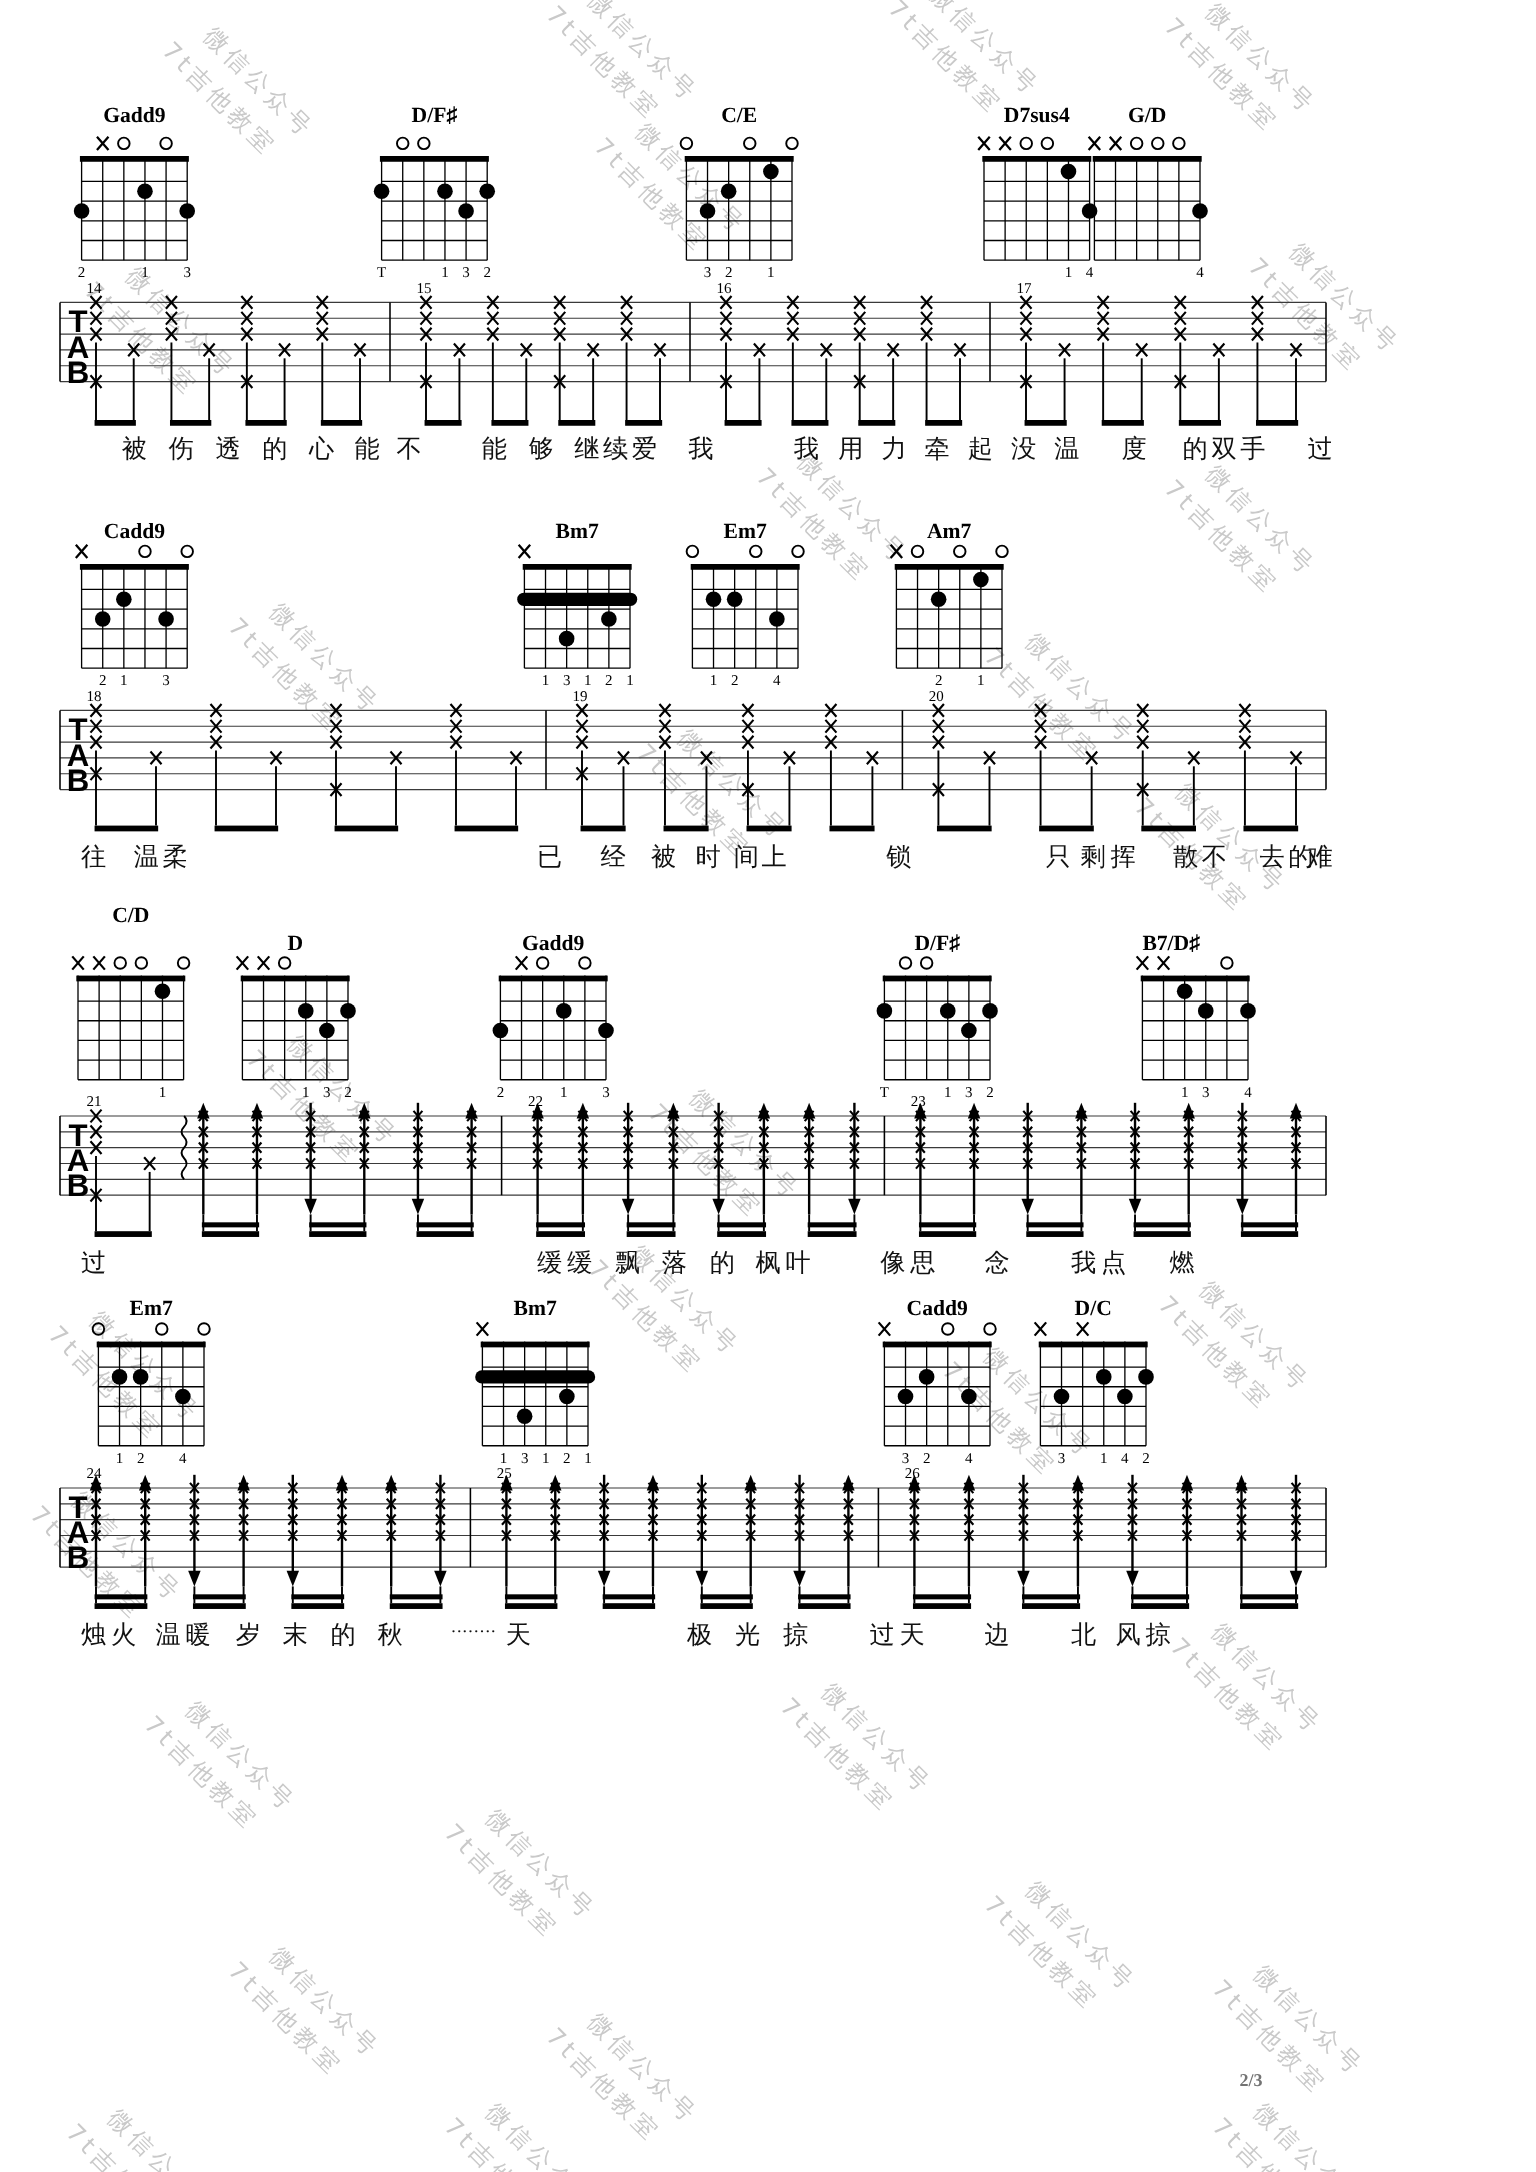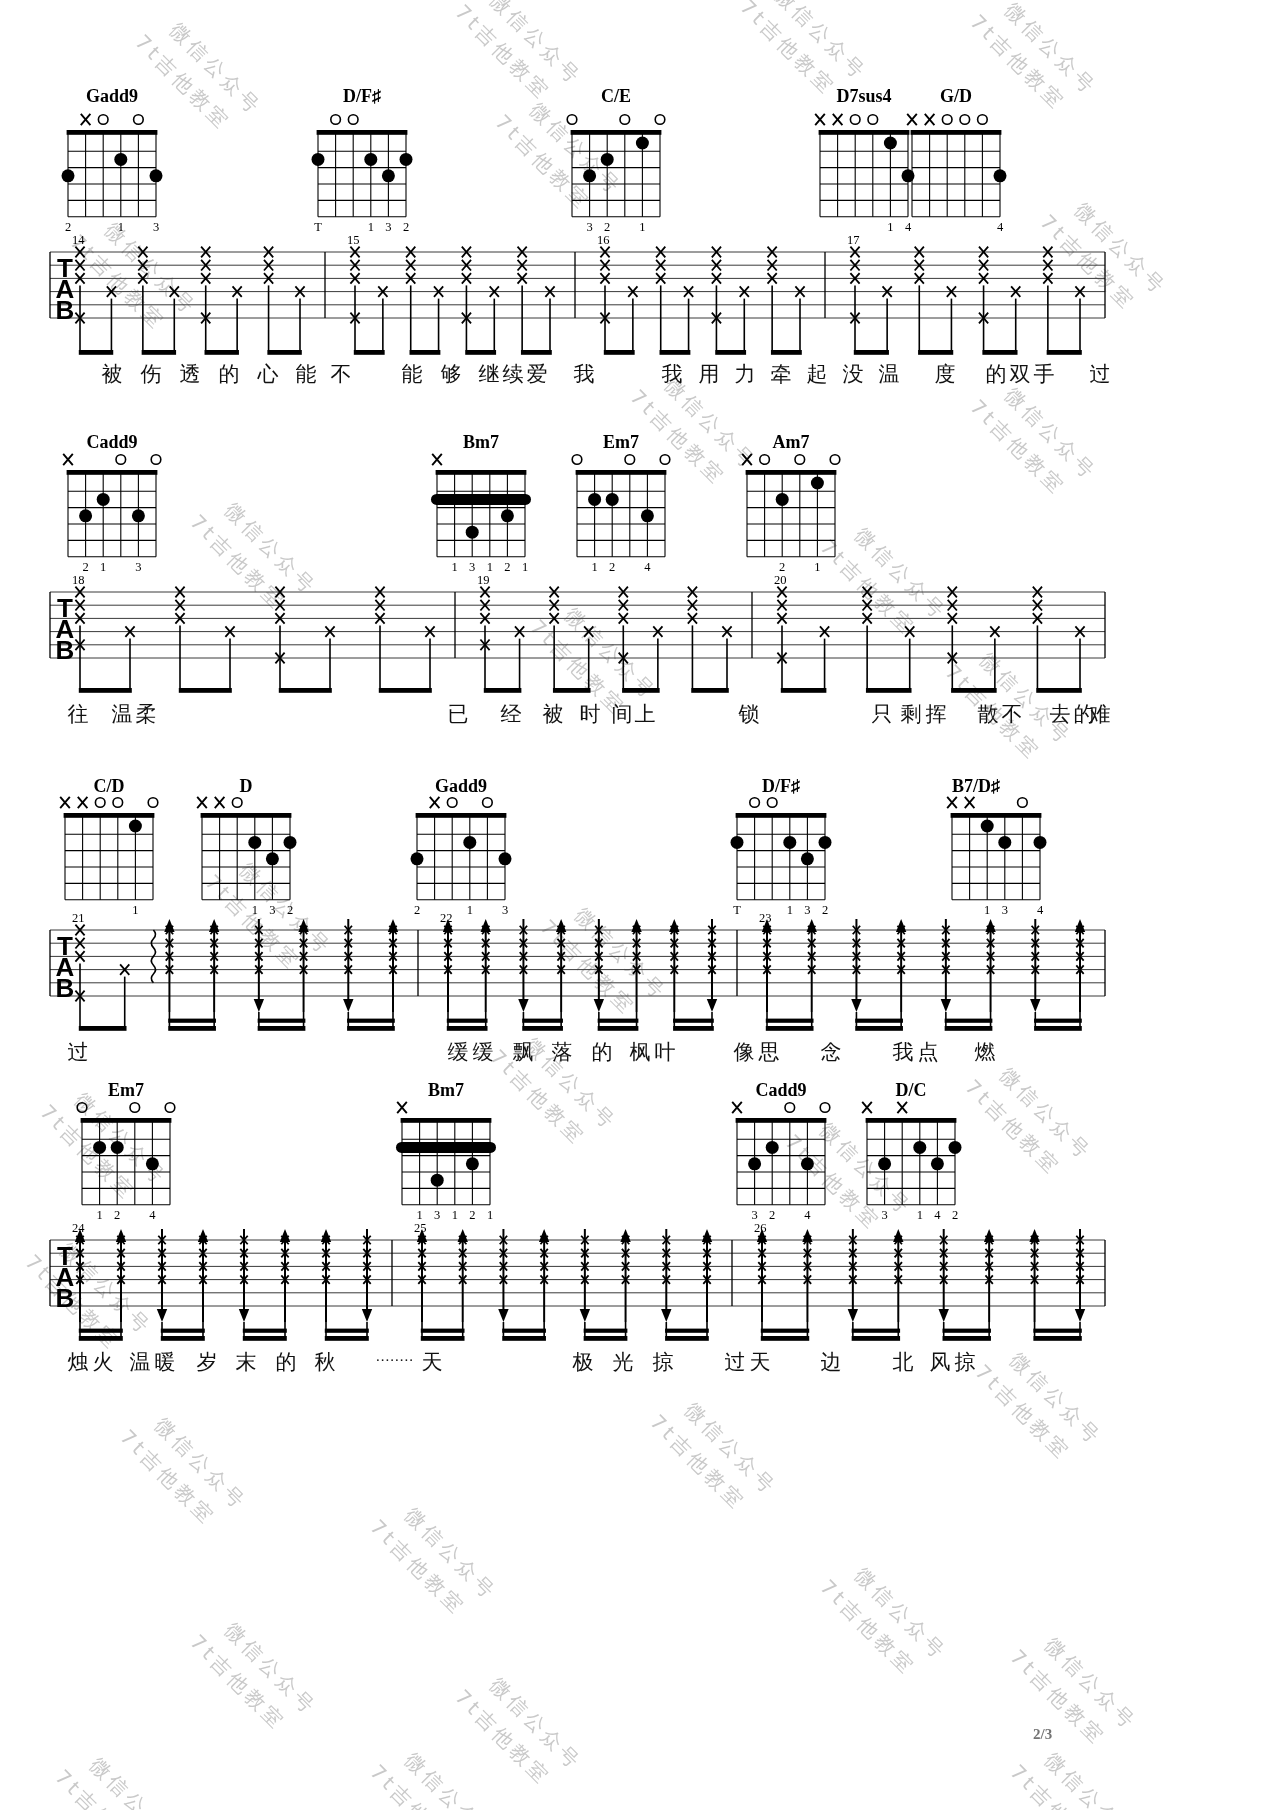--- a/index.html
+++ b/index.html
@@ -645,21 +645,21 @@
       <div class="lyric" style="left: 645px; top: 700px;">上</div>
       <div class="lyric" style="left: 749px; top: 700px;">锁</div>
       <div class="lyric" style="left: 882px; top: 700px;">只</div>
       <div class="lyric" style="left: 911px; top: 700px;">剩</div>
       <div class="lyric" style="left: 936px; top: 700px;">挥</div>
       <div class="lyric" style="left: 988px; top: 700px;">散</div>
       <div class="lyric" style="left: 1012px; top: 700px;">不</div>
       <div class="lyric" style="left: 1060px; top: 700px;">去</div>
       <div class="lyric" style="left: 1084px; top: 700px;">的</div>
       <div class="lyric" style="left: 1100px; top: 700px;">难</div>
-      <div class="chord-name" style="left: 109px; top: 776px;">C/D</div>
+      <div class="chord-name" style="left: 109px; top: 752px;">C/D</div>
       <svg width="106" height="136" style="left: 58px; top: 787px;">
         <path d="M2.2 9.98L11.8 21.02M2.2 21.02L11.8 9.98" stroke="#000" stroke-width="1.9" fill="none"></path>
         <path d="M19.8 9.98L29.400000000000002 21.02M19.8 21.02L29.400000000000002 9.98" stroke="#000" stroke-width="1.9" fill="none"></path>
         <circle cx="42.2" cy="15.5" r="4.8" fill="none" stroke="#000" stroke-width="1.6"></circle>
         <circle cx="59.800000000000004" cy="15.5" r="4.8" fill="none" stroke="#000" stroke-width="1.6"></circle>
         <circle cx="95" cy="15.5" r="4.8" fill="none" stroke="#000" stroke-width="1.6"></circle>
         <rect x="5.6" y="26" width="90.8" height="4.8" fill="#000"></rect>
         <line x1="7" y1="26" x2="7" y2="112.8" stroke="#000" stroke-width="1.1"></line>
         <line x1="24.6" y1="26" x2="24.6" y2="112.8" stroke="#000" stroke-width="1.1"></line>
         <line x1="42.2" y1="26" x2="42.2" y2="112.8" stroke="#000" stroke-width="1.1"></line>

